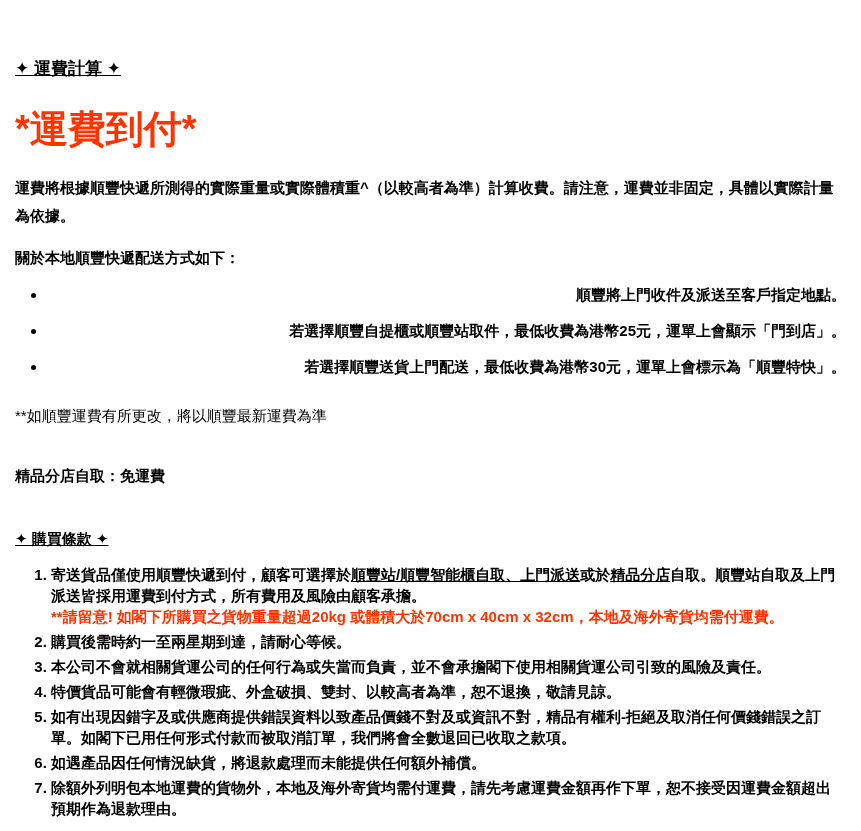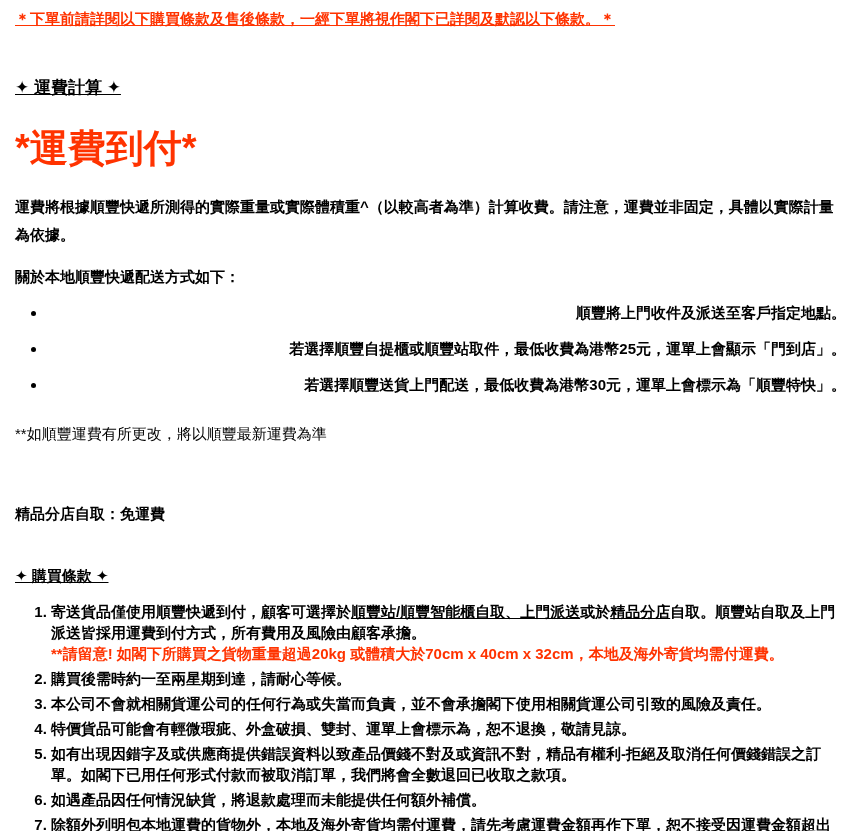--- a/index.html
+++ b/index.html
@@ -74,21 +74,21 @@
     margin-bottom:17px;
     text-align:right;
   }
   .fee-note{
     margin:30px 0 0 0;
     font-size:15px;
     font-weight:normal;
     line-height:1.3;
   }
   .store-pickup{
-    margin:60px 0 0 0;
+    margin:41px 0 0 0;
     font-size:15px;
     font-weight:bold;
     line-height:1.3;
   }
   ol.terms{
     margin:16px 0 0 0;
     padding:0 0 0 32px;
     list-style:decimal;
   }
   ol.terms li{
@@ -104,21 +104,20 @@
   .warning{
     color:var(--alert-red);
     font-weight:bold;
   }
 </style>
 </head>
 <body>
 
 <div>
 
-  <p class="top-notice">＊下單前請詳閱以下購買條款及售後條款，一經下單將視作閣下已詳閱及默認以下條款。＊</p>
 
   <section>
     <h2 class="h-underline">✦ 運費計算 ✦</h2>
     <h1 class="big-red">*運費到付*</h1>
     <p class="intro">運費將根據順豐快遞所測得的實際重量或實際體積重^（以較高者為準）計算收費。請注意，運費並非固定，具體以實際計量為依據。</p>
     <p class="methods-label">關於本地順豐快遞配送方式如下：</p>
     <ul class="methods">
       <li>順豐將上門收件及派送至客戶指定地點。</li>
       <li>若選擇順豐自提櫃或順豐站取件，最低收費為港幣25元，運單上會顯示「門到店」。</li>
       <li>若選擇順豐送貨上門配送，最低收費為港幣30元，運單上會標示為「順豐特快」。</li>
@@ -128,21 +127,21 @@
   </section>
 
   <section>
     <h2 class="h-underline small">✦ 購買條款 ✦</h2>
     <ol class="terms">
       <li><span>寄送貨品僅使用順豐快遞到付，顧客可選擇於</span><span class="u">順豐站/順豐智能櫃自取、上門派送</span><span>或於</span><span class="u">精品分店</span><span>自取。順豐站自取及上門派送皆採用運費到付方式，所有費用及風險由顧客承擔。</span>
         <div class="warning">**請留意! 如閣下所購買之貨物重量超過20kg 或體積大於70cm x 40cm x 32cm，本地及海外寄貨均需付運費。</div>
       </li>
       <li>購買後需時約一至兩星期到達，請耐心等候。</li>
       <li>本公司不會就相關貨運公司的任何行為或失當而負責，並不會承擔閣下使用相關貨運公司引致的風險及責任。</li>
-      <li>特價貨品可能會有輕微瑕疵、外盒破損、雙封、運單上會標示為，恕不退換，敬請見諒。</li>
+      <li>特價貨品可能會有輕微瑕疵、外盒破損、雙封、以較高者為準，恕不退換，敬請見諒。</li>
       <li>如有出現因錯字及或供應商提供錯誤資料以致產品價錢不對及或資訊不對，精品有權利-拒絕及取消任何價錢錯誤之訂單。如閣下已用任何形式付款而被取消訂單，我們將會全數退回已收取之款項。</li>
       <li>如遇產品因任何情況缺貨，將退款處理而未能提供任何額外補償。</li>
       <li>除額外列明包本地運費的貨物外，本地及海外寄貨均需付運費，請先考慮運費金額再作下單，恕不接受因運費金額超出預期作為退款理由。</li>
 
     </ol>
   </section>
 
 </div>
 
 </body></html>

